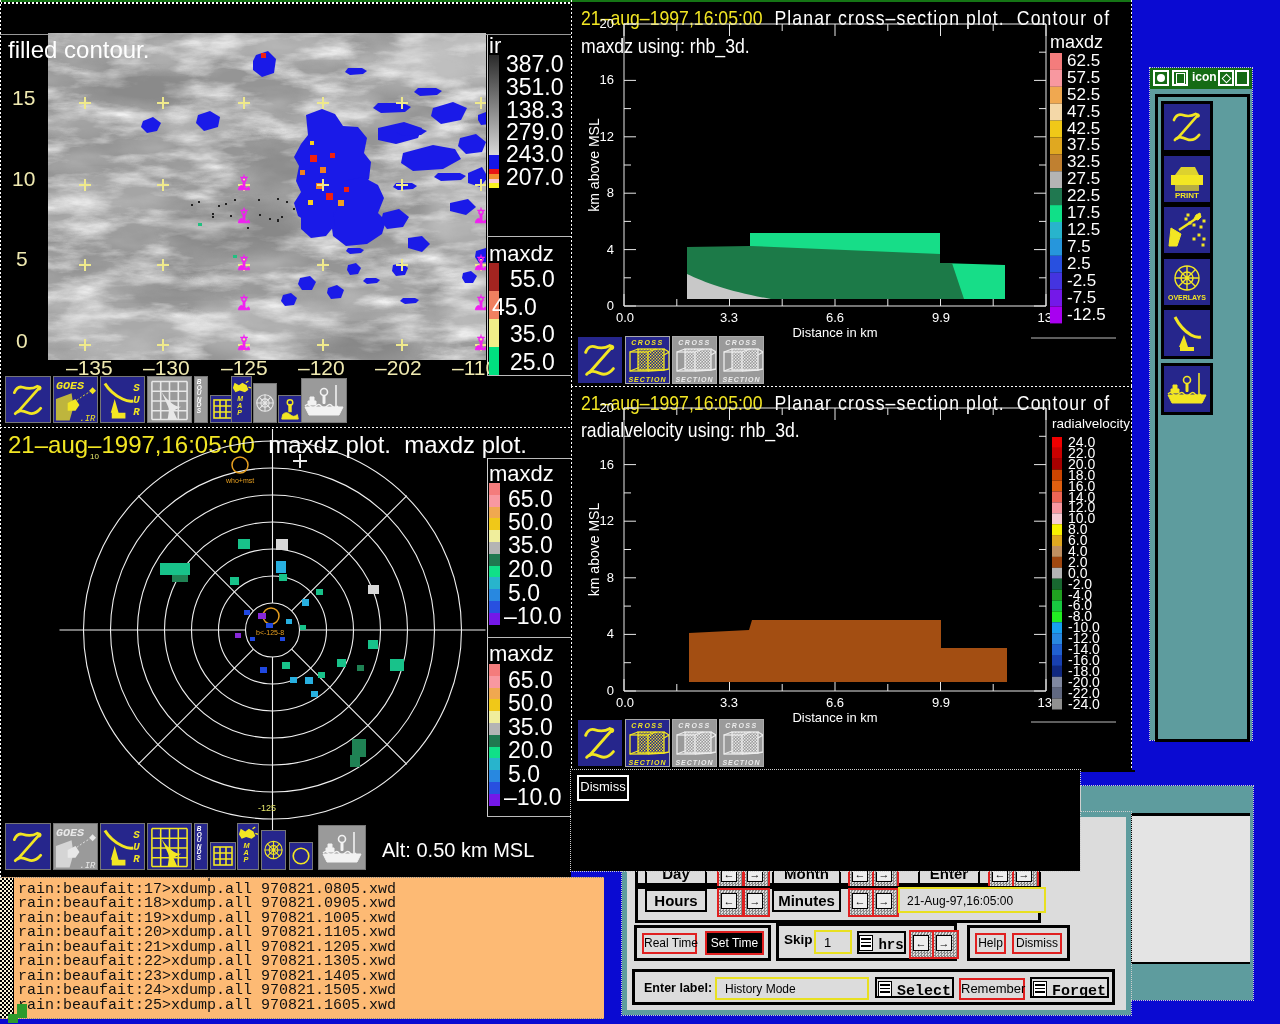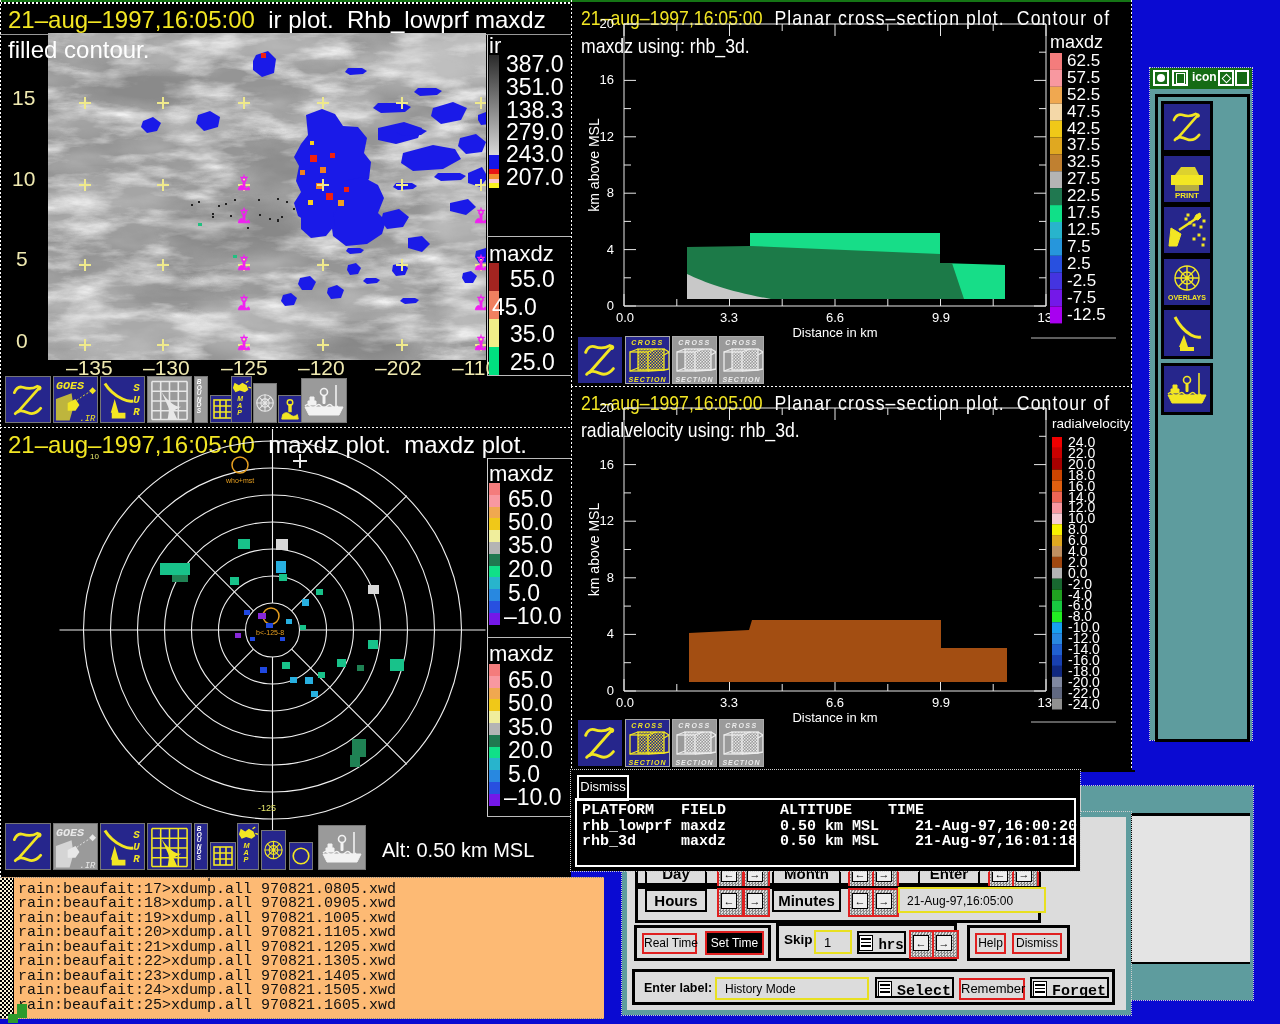--- a/index.html
+++ b/index.html
@@ -16,21 +16,20 @@
   .mono{font-family:"Liberation Mono",monospace;}
   .tbtn{position:absolute;box-sizing:border-box;font-style:italic;}
 </style>
 </head>
 <body>
 
 <div class="win" id="w1" style="left:0;top:0;width:571px;height:427px;">
   <div class="abs" style="left:0;top:0;width:571px;height:2px;background:#157515;"></div>
   <div class="abs" style="left:0;top:2px;width:571px;height:2px;background:repeating-linear-gradient(90deg,#fff 0 2px,#000 2px 4px);"></div>
   <div class="abs" style="left:0;top:0;width:1px;height:427px;background:repeating-linear-gradient(#fff 0 2px,#000 2px 4px);"></div>
-  <div class="abs ttl" style="left:8px;top:6px;"><span class="ts">21–aug–1997,16:05:00</span>&nbsp; ir plot. &nbsp;Rhb_lowprf maxdz</div>
   <div class="abs" style="left:0;top:34px;width:571px;height:1px;background:#999;"></div>
   <div class="abs" style="left:487px;top:35px;width:1px;height:340px;background:#cfcfcf;"></div>
 
   <div class="abs" id="sat" style="left:48px;top:33px;width:438px;height:327px;"><svg width="438" height="327" viewBox="0 0 438 327">
         <defs>
 <filter id="cl" x="0" y="0" width="100%" height="100%">
 <feTurbulence type="fractalNoise" baseFrequency="0.016 0.055" numOctaves="5" seed="19" result="t"></feTurbulence>
 <feColorMatrix in="t" type="matrix" values="0 0 0 0 1  0 0 0 0 1  0 0 0 0 1  2.4 0 0 0 -1.05"></feColorMatrix>
 </filter>
 <filter id="cl2" x="0" y="0" width="100%" height="100%">
@@ -910,25 +909,20 @@
     <div class="abs" style="left:10px;top:157px;width:483px;height:36px;border:3px solid #000;box-sizing:border-box;"></div>
     <div class="abs" style="left:22px;top:169px;color:#000;font-weight:bold;font-size:12.5px;white-space:nowrap;font-family:Liberation Sans,sans-serif;">Enter label:</div>
     <div class="abs" style="left:93px;top:165px;width:154px;height:23px;border:2px solid #e8e020;background:#dcdcdc;color:#000;font-size:12px;line-height:20px;padding-left:8px;box-sizing:border-box;white-space:nowrap;">History Mode</div>
     <div class="abs" style="left:253px;top:165px;width:79px;height:21px;border:2px solid #000;background:#dcdcdc;color:#000;font-size:15px;font-weight:bold;text-align:center;line-height:15px;box-sizing:border-box;white-space:nowrap;font-family:Liberation Mono,monospace;"><span style="display:inline-block;width:12px;height:14px;border:1.5px solid #000;background:#fff;position:relative;top:2px;margin-right:5px;"><span style="display:block;margin:2px 1px 0 1px;height:1.5px;background:#000;"></span><span style="display:block;margin:2px 1px 0 1px;height:1.5px;background:#000;"></span><span style="display:block;margin:2px 1px 0 1px;height:1.5px;background:#000;"></span></span>Select</div>
     <div class="abs" style="left:337px;top:166px;width:66px;height:22px;border:2px solid #e02020;background:#dcdcdc;color:#000;font-size:13px;text-align:center;line-height:18px;box-sizing:border-box;white-space:nowrap;font-family:Liberation Sans,sans-serif;">Remember</div>
     <div class="abs" style="left:408px;top:165px;width:79px;height:21px;border:2px solid #000;background:#dcdcdc;color:#000;font-size:15px;font-weight:bold;text-align:center;line-height:15px;box-sizing:border-box;white-space:nowrap;font-family:Liberation Mono,monospace;"><span style="display:inline-block;width:12px;height:14px;border:1.5px solid #000;background:#fff;position:relative;top:2px;margin-right:5px;"><span style="display:block;margin:2px 1px 0 1px;height:1.5px;background:#000;"></span><span style="display:block;margin:2px 1px 0 1px;height:1.5px;background:#000;"></span><span style="display:block;margin:2px 1px 0 1px;height:1.5px;background:#000;"></span></span>Forget</div>
 </div>
 
 <div class="win dotb" id="tablewin" style="left:571px;top:770px;width:509px;height:101px;">
   <div class="abs" style="left:6px;top:5px;width:48px;height:22px;border:2px solid #fff;color:#fff;font-size:13px;line-height:20px;text-align:center;">Dismiss</div>
-  <div class="abs mono" style="left:4px;top:28px;width:501px;height:69px;border:2px solid #fff;color:#fff;box-sizing:border-box;">
-    <pre class="mono" style="margin:3px 0 0 5px;font-size:15px;font-weight:bold;line-height:15.5px;">PLATFORM   FIELD      ALTITUDE    TIME
-rhb_lowprf maxdz      0.50 km MSL    21-Aug-97,16:00:20
-rhb_3d     maxdz      0.50 km MSL    21-Aug-97,16:01:18</pre>
-  </div>
 </div>
 
 <div class="abs" id="term" style="left:0;top:877px;width:604px;height:142px;background:#fdba74;border-top:1px dotted #888;border-bottom:1px dotted #888;overflow:hidden;box-sizing:border-box;">
   <div class="abs" style="left:0;top:0;width:13px;height:142px;background:repeating-conic-gradient(#000 0 25%,#fcf4d8 0 50%) 0 0/4px 4px;"></div>
   <div class="abs" style="left:13px;top:0;width:1px;height:142px;background:#000;"></div>
   <pre class="mono" style="position:absolute;left:18px;top:-10px;font-size:15px;line-height:14.5px;color:#111;margin:0;">rain:beaufait:16&gt;xdump.all 970821.0705.xwd
 rain:beaufait:17&gt;xdump.all 970821.0805.xwd
 rain:beaufait:18&gt;xdump.all 970821.0905.xwd
 rain:beaufait:19&gt;xdump.all 970821.1005.xwd
 rain:beaufait:20&gt;xdump.all 970821.1105.xwd

